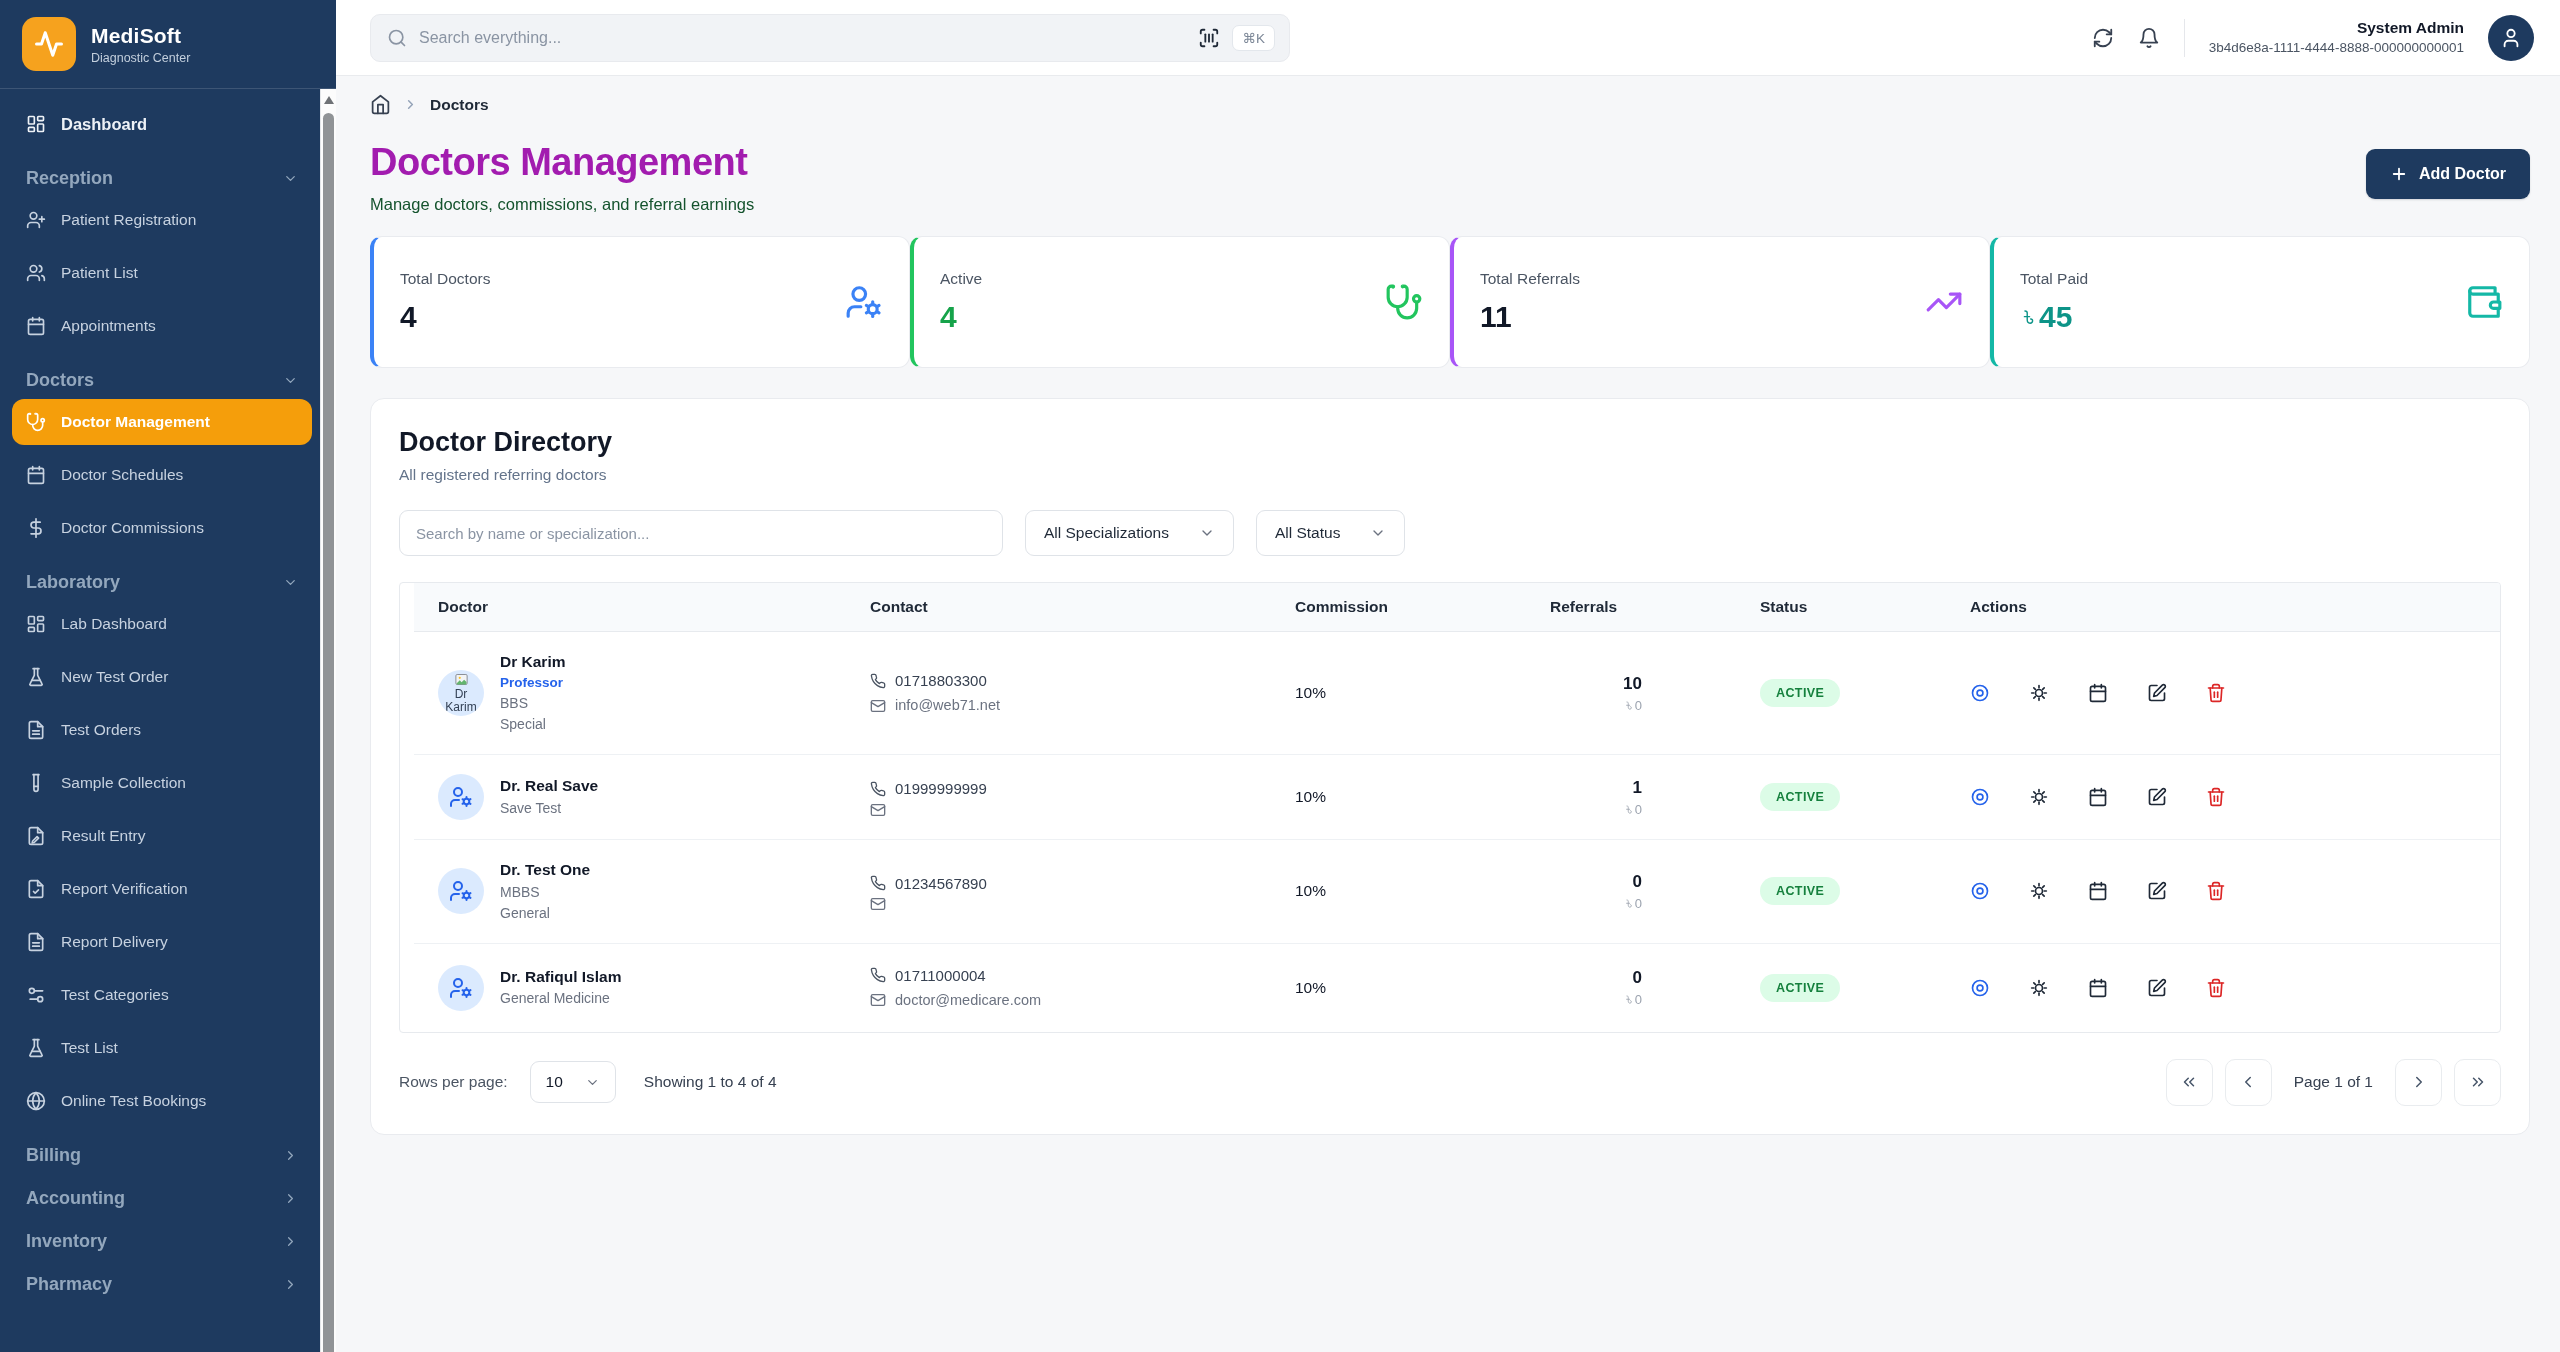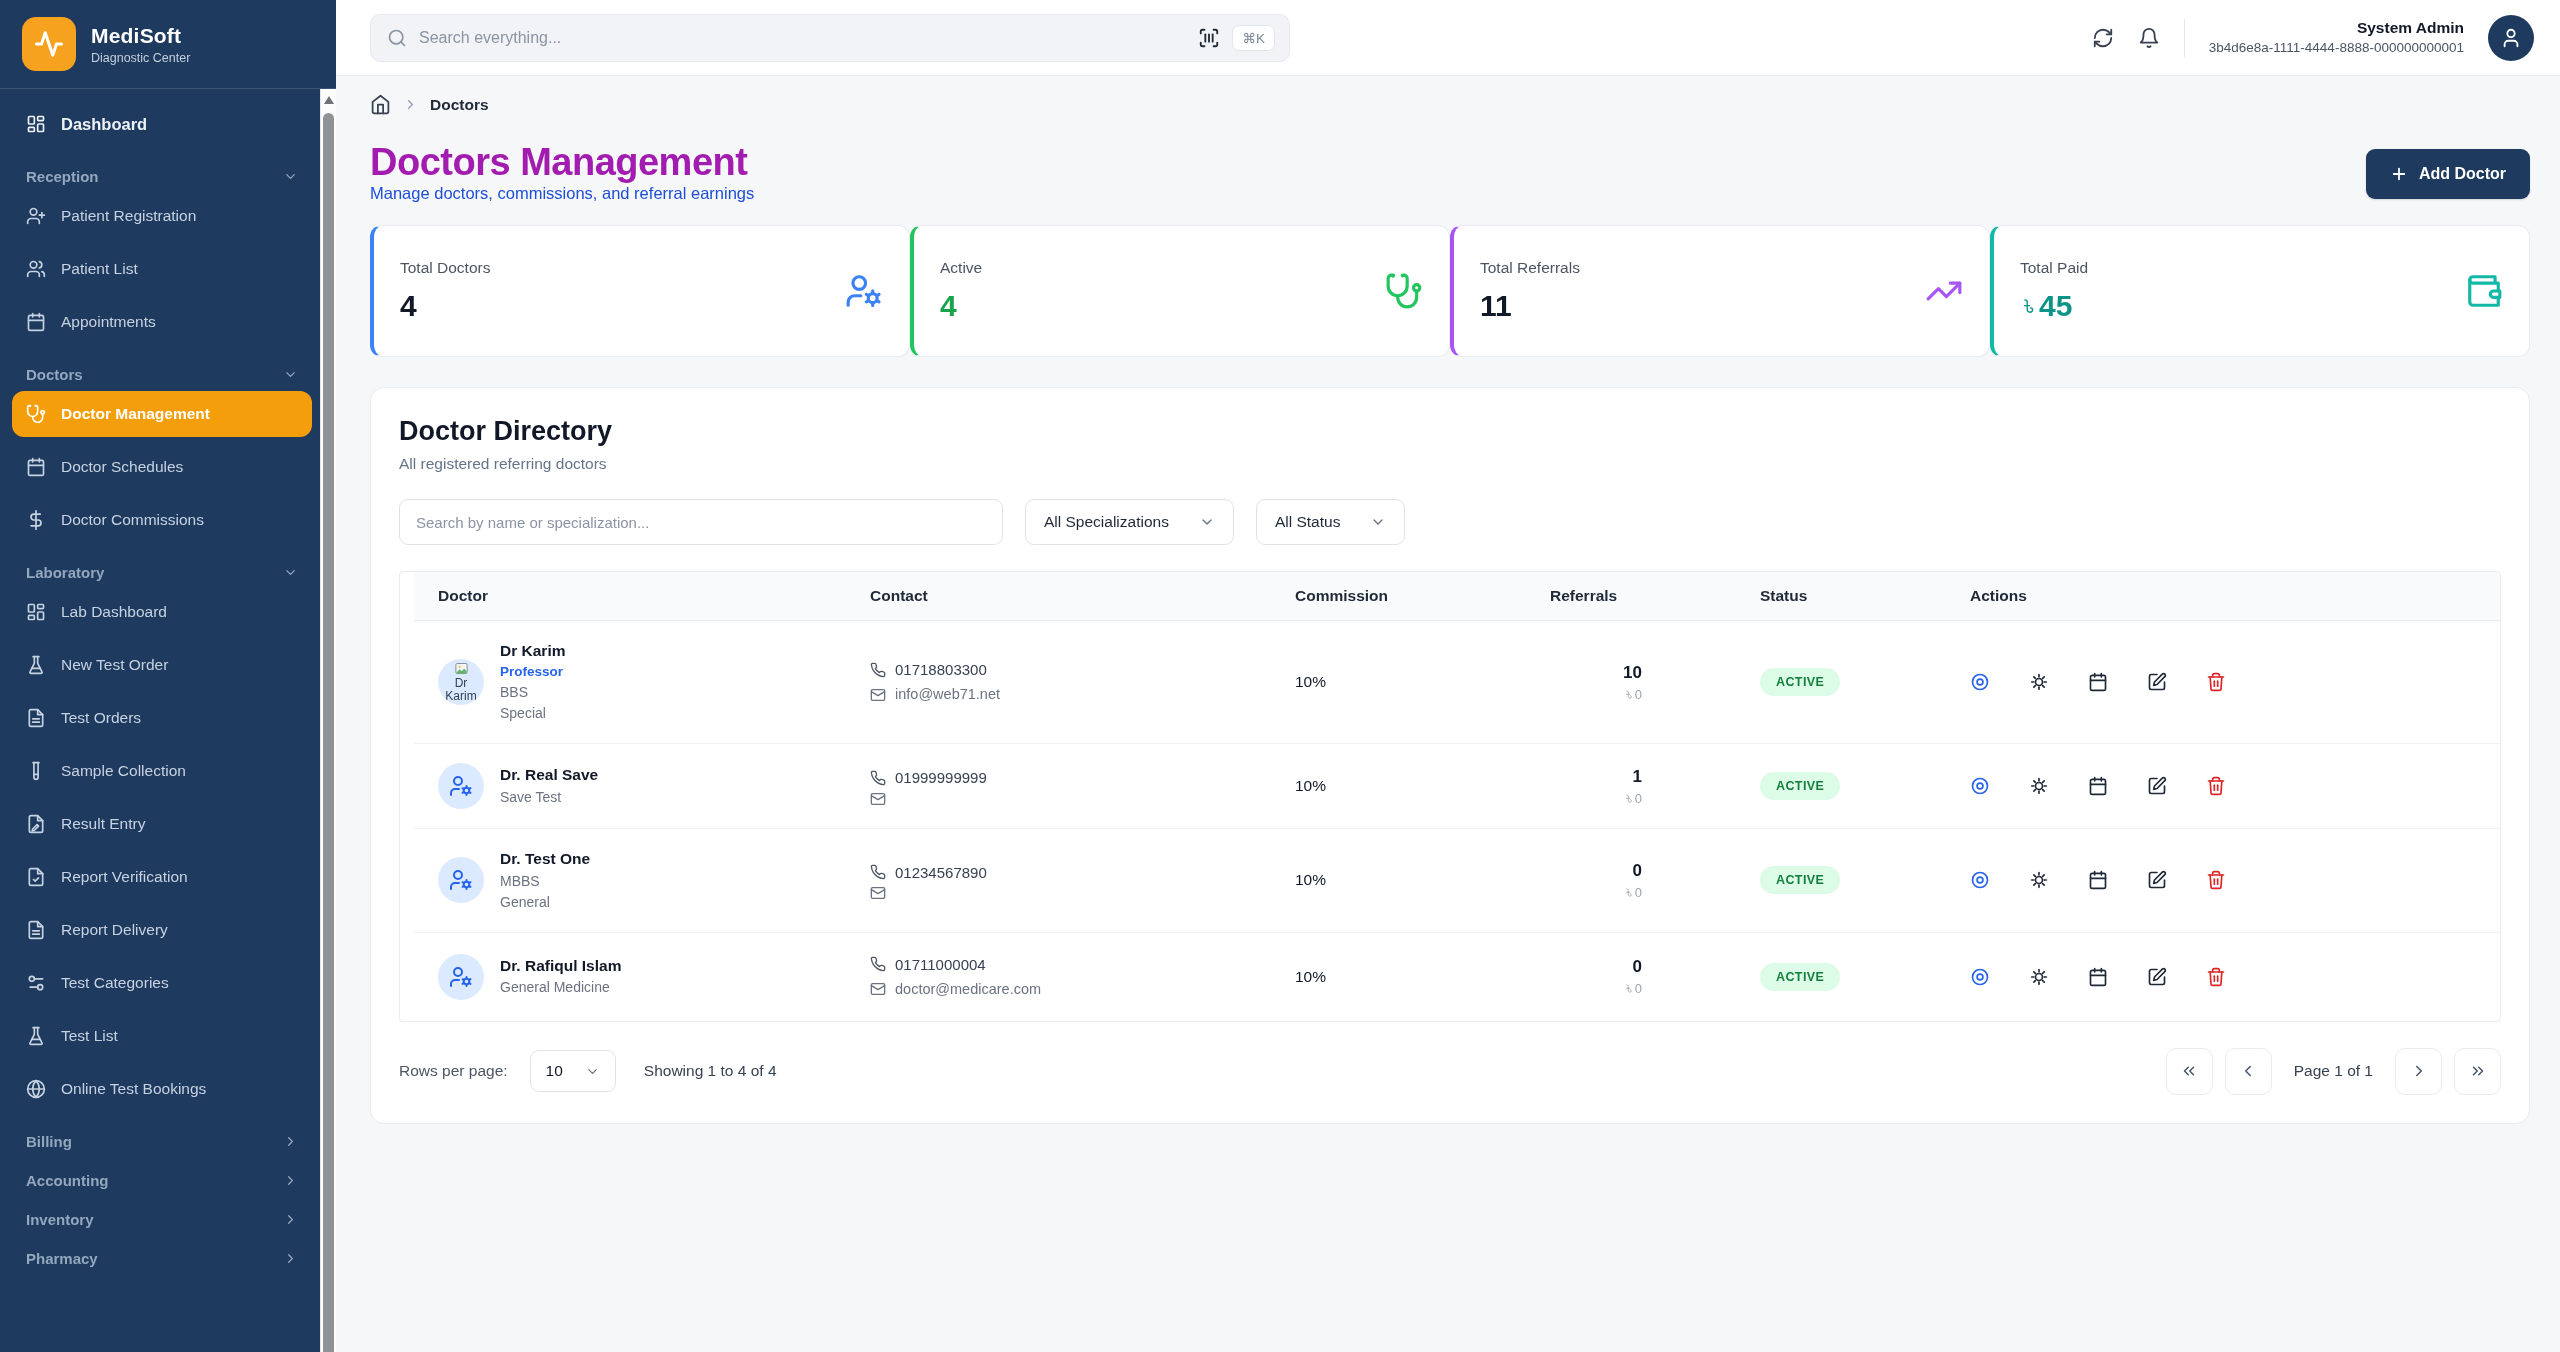--- a/index.html
+++ b/index.html
@@ -12,21 +12,21 @@
   .logo-box { width:54px; height:54px; border-radius:14px; background:#f6a21e; display:flex; align-items:center; justify-content:center; color:#fff; }
   .logo-box .ic { width:30px; height:30px; }
   .brand-name { font-size:21px; font-weight:700; color:#fff; letter-spacing:.2px; }
   .brand-sub { font-size:12.5px; color:#c3cfdd; margin-top:3px; }
   .side-body { flex:1; display:flex; overflow:hidden; }
   .nav { flex:1; padding:12px 8px 0 12px; overflow:hidden; }
   .nav-item { display:flex; align-items:center; gap:15px; padding:13px 14px; border-radius:12px; font-size:15.5px; margin-bottom:7px; color:#c7d2e0; cursor:pointer; }
   .nav-item .ic { width:20px; height:20px; flex:none; }
   .nav-item.emphasis { color:#eef2f7; font-weight:700; font-size:16.5px; }
   .nav-item.active { background:#f59e0b; color:#fff; font-weight:700; }
-  .nav-section { display:flex; align-items:center; justify-content:space-between; padding:14px 14px 8px; font-size:15px; font-weight:700; color:#93a7bd; cursor:pointer; }
+  .nav-section { display:flex; align-items:center; justify-content:space-between; padding:14px 14px 8px; font-size:18px; font-weight:700; color:#93a7bd; cursor:pointer; }
   .nav-section .ic { width:15px; height:15px; color:#93a7bd; }
   .fake-scrollbar { width:16px; background:#fcfcfc; position:relative; border-left:1px solid #e4e6e9; }
   .scroll-arrow { position:absolute; top:7px; left:3px; width:0; height:0; border-left:5px solid transparent; border-right:5px solid transparent; border-bottom:8px solid #6f7276; }
   .scroll-thumb { position:absolute; top:24px; bottom:0; left:2px; width:11px; background:#909396; border-radius:6px 6px 0 0; }
 
   
   .main { flex:1; display:flex; flex-direction:column; min-width:0; }
   .topbar { height:76px; background:#fff; border-bottom:1px solid #e9ebee; display:flex; align-items:center; padding:0 26px 0 34px; }
   .search-pill { width:920px; height:48px; background:#f1f3f6; border:1px solid #e8eaee; border-radius:10px; display:flex; align-items:center; padding:0 14px 0 16px; gap:12px; }
   .search-pill .ic { width:20px; height:20px; color:#8a94a3; flex:none; }
@@ -44,21 +44,21 @@
   .avatar-btn .ic { width:22px; height:22px; }
 
   .content { flex:1; padding:18px 30px 0 34px; overflow:hidden; }
   .breadcrumb { display:flex; align-items:center; gap:12px; margin-bottom:26px; }
   .breadcrumb .home-ic { width:21px; height:21px; color:#374151; cursor:pointer; }
   .breadcrumb .sep-ic { width:15px; height:15px; color:#94a3b8; }
   .crumb { font-size:15.5px; font-weight:600; color:#1f2937; }
 
   .page-head { display:flex; justify-content:space-between; align-items:flex-start; margin-bottom:22px; }
   .page-title { font-size:38px; font-weight:800; color:#a21caf; letter-spacing:-.5px; }
-  .page-sub { font-size:16.5px; color:#1d4ed8; }
+  .page-sub { font-size:16.5px; color:#14532d; margin-top:11px; }
   .add-btn { background:#1e3a5f; color:#fff; height:50px; padding:0 24px; border-radius:9px; font-size:16px; font-weight:600; display:flex; align-items:center; gap:11px; border:none; cursor:pointer; margin-top:8px; box-shadow:0 1px 2px rgba(16,24,40,.15); font-family:inherit; }
   .add-btn .ic { width:18px; height:18px; }
 
   .stats { display:flex; margin-bottom:30px; }
   .stat-card { flex:1; background:#fff; border:1px solid #e9ebef; border-left:4px solid var(--c); border-radius:12px; padding:22px 26px; display:flex; justify-content:space-between; align-items:center; height:132px; }
   .stat-label { font-size:15.5px; color:#4b5563; margin-bottom:12px; }
   .stat-value { font-size:30px; font-weight:800; display:flex; align-items:baseline; gap:2px; }
   .stat-value .taka { width:17px; height:22px; align-self:center; }
   .stat-icon { width:38px; height:38px; color:var(--c); }
 

